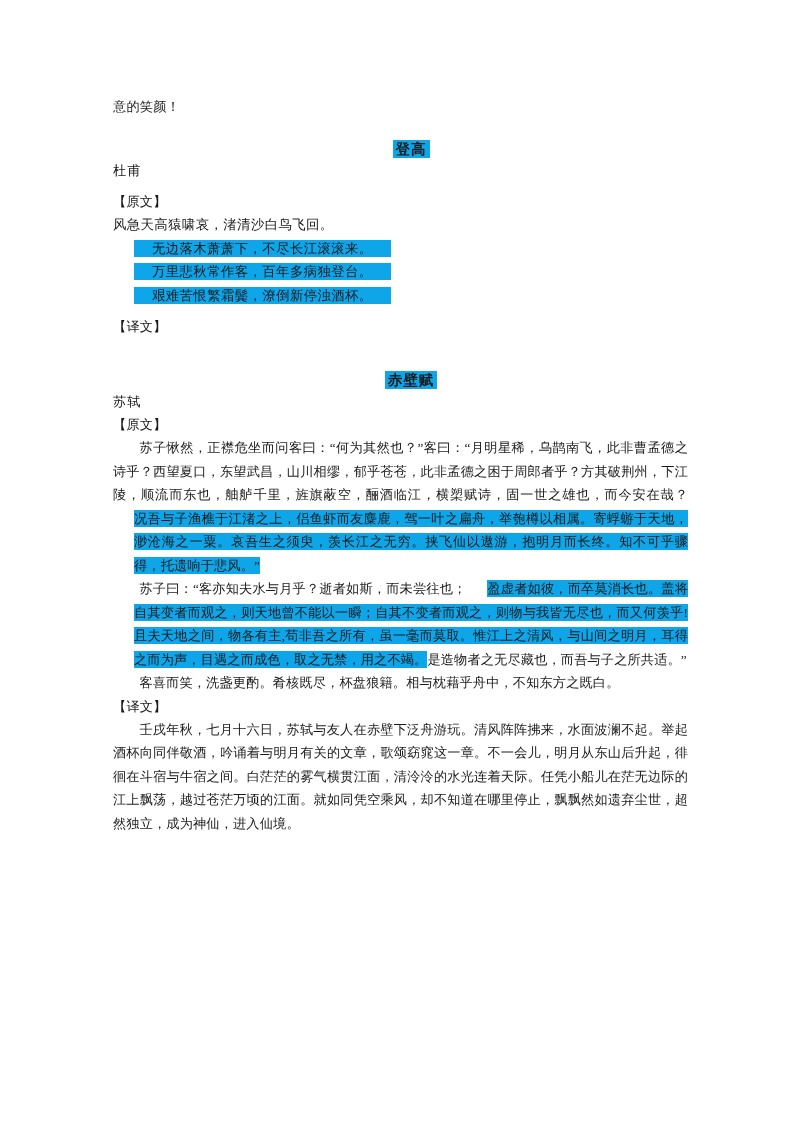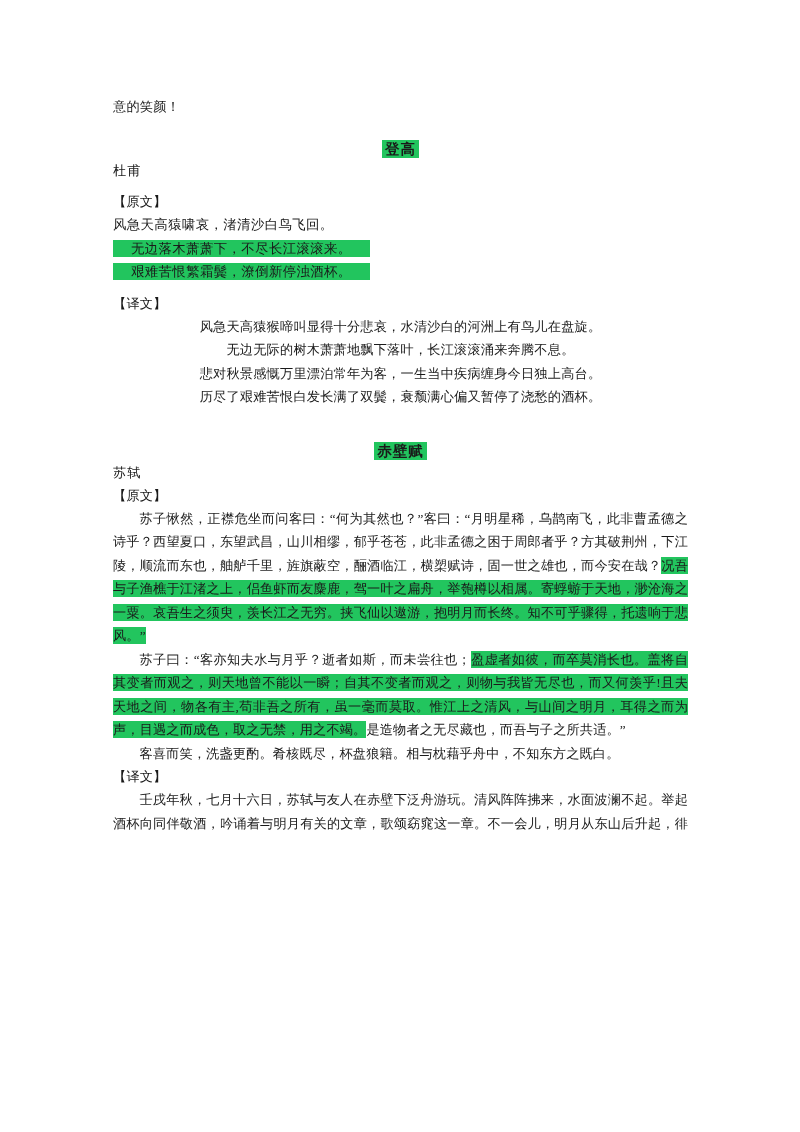--- a/index.html
+++ b/index.html
@@ -21,21 +21,22 @@
     box-sizing: border-box;
     overflow: hidden;
   }
   .content {
     position: absolute;
     left: 113px;
     top: 96px;
     width: 575px;
   }
   .hl {
-    background: #22c55e;
+    background: #0ea5e9;
+    margin-left: 21px;
   }
   
   .lead-line {
     font-size: 13.2px;
     line-height: 22px;
     letter-spacing: 0.2px;
     margin: 0 0 0 0;
   }
   .poem-title {
     text-align: center;
@@ -125,33 +126,28 @@
     <p class="poem-title"><span class="hl">登高</span></p>
     <p class="poem-author">杜甫</p>
 
     <div class="gap-sm"></div>
 
     <p class="section-label">【原文】</p>
 
     <div class="verse-block">
       <div class="verse-line"><span>风急天高猿啸哀，渚清沙白鸟飞回。</span></div>
       <div class="verse-line"><span class="hl">无边落木萧萧下，不尽长江滚滚来。</span></div>
+      <div class="verse-line"><span class="hl">万里悲秋常作客，百年多病独登台。</span></div>
       <div class="verse-line"><span class="hl">艰难苦恨繁霜鬓，潦倒新停浊酒杯。</span></div>
     </div>
 
     <div class="gap-sm"></div>
 
     <p class="section-label">【译文】</p>
 
-    <div class="trans-block">
-      <div class="trans-line">风急天高猿猴啼叫显得十分悲哀，水清沙白的河洲上有鸟儿在盘旋。</div>
-      <div class="trans-line">无边无际的树木萧萧地飘下落叶，长江滚滚涌来奔腾不息。</div>
-      <div class="trans-line">悲对秋景感慨万里漂泊常年为客，一生当中疾病缠身今日独上高台。</div>
-      <div class="trans-line">历尽了艰难苦恨白发长满了双鬓，衰颓满心偏又暂停了浇愁的酒杯。</div>
-    </div>
 
     <div class="gap-xl"></div>
 
     <p class="poem-title"><span class="hl">赤壁赋</span></p>
     <p class="poem-author">苏轼</p>
 
     <p class="section-label">【原文】</p>
 
     <div>
 

